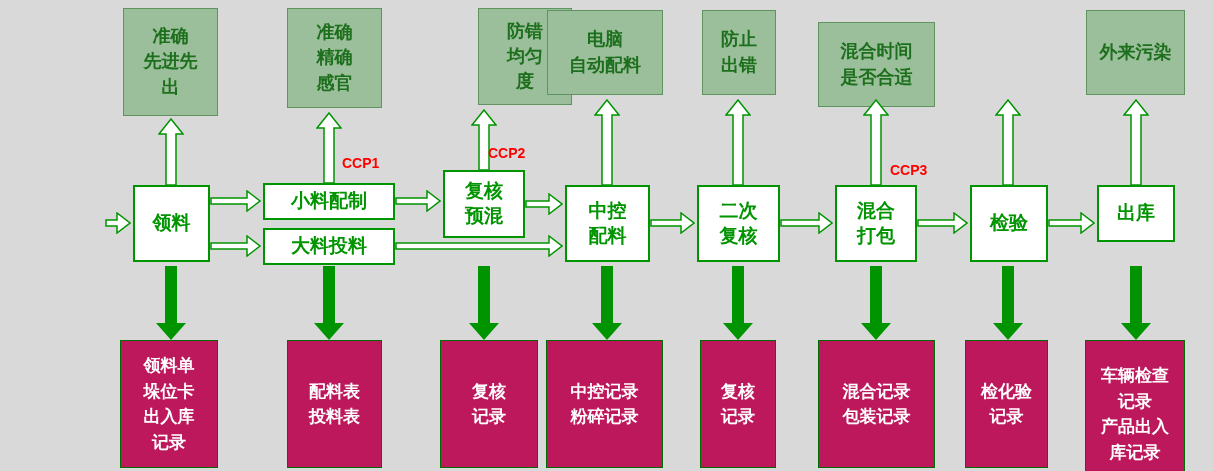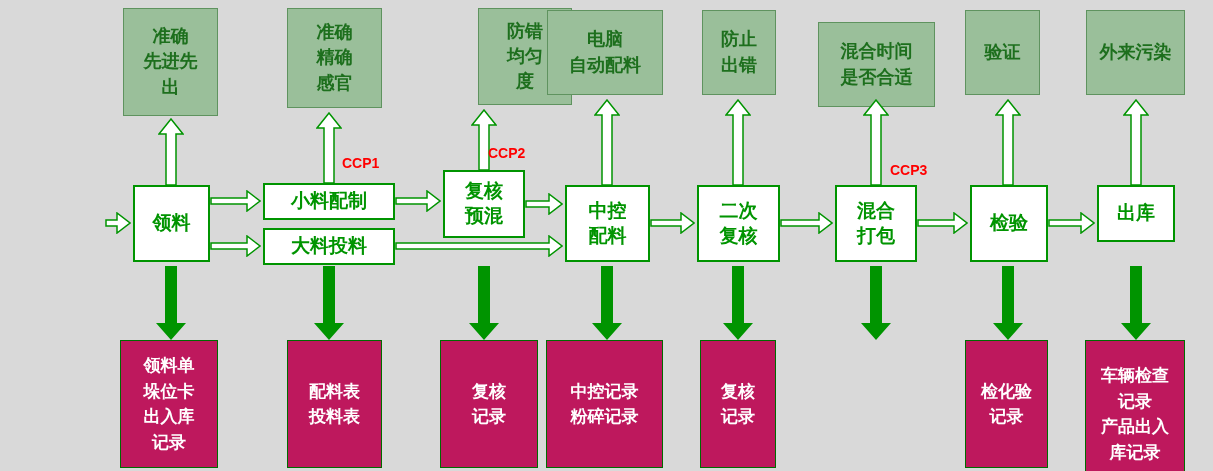--- a/index.html
+++ b/index.html
@@ -43,21 +43,20 @@
 感官</div>
   <div class="box top-box" style="left:443px;top:8px;width:94px;height:97px;margin-left:35px;">防错
 均匀
 度</div>
   <div class="box top-box" style="left:547px;top:10px;width:116px;height:85px;">电脑
 自动配料</div>
   <div class="box top-box" style="left:702px;top:10px;width:74px;height:85px;">防止
 出错</div>
   <div class="box top-box" style="left:818px;top:10px;width:117px;height:85px;margin-top:12px;">混合时间
 是否合适</div>
-  <div class="box top-box" style="left:965px;top:10px;width:75px;height:85px;">验证</div>
   <div class="box top-box" style="left:1086px;top:10px;width:99px;height:85px;">外来污染</div>
 
   <svg class="arrow" style="left:158px;top:118px;" width="26" height="67">
       <polygon points="8,67 8,16 1,16 13,1 25,16 18,16 18,67" fill="#ffffff" stroke="#009400" stroke-width="1.5"></polygon>
     </svg>
   <svg class="arrow" style="left:316px;top:112px;" width="26" height="71">
       <polygon points="8,71 8,16 1,16 13,1 25,16 18,16 18,71" fill="#ffffff" stroke="#009400" stroke-width="1.5"></polygon>
     </svg>
   <svg class="arrow" style="left:471px;top:109px;" width="26" height="61">
       <polygon points="8,61 8,16 1,16 13,1 25,16 18,16 18,61" fill="#ffffff" stroke="#009400" stroke-width="1.5"></polygon>
@@ -157,20 +156,22 @@
 出入库
 记录</div>
   <div class="box rec-box" style="left:287px;top:340px;width:95px;height:128px;">配料表
 投料表</div>
   <div class="box rec-box" style="left:440px;top:340px;width:98px;height:128px;">复核
 记录</div>
   <div class="box rec-box" style="left:546px;top:340px;width:117px;height:128px;">中控记录
 粉碎记录</div>
   <div class="box rec-box" style="left:700px;top:340px;width:76px;height:128px;">复核
 记录</div>
+  <div class="box rec-box" style="left:818px;top:340px;width:117px;height:128px;">混合记录
+包装记录</div>
   <div class="box rec-box" style="left:965px;top:340px;width:83px;height:128px;">检化验
 记录</div>
   <div class="box rec-box" style="left:1085px;top:340px;width:100px;height:148px;">车辆检查
 记录
 产品出入
 库记录</div>
 
 </div>
 
 </body></html>

